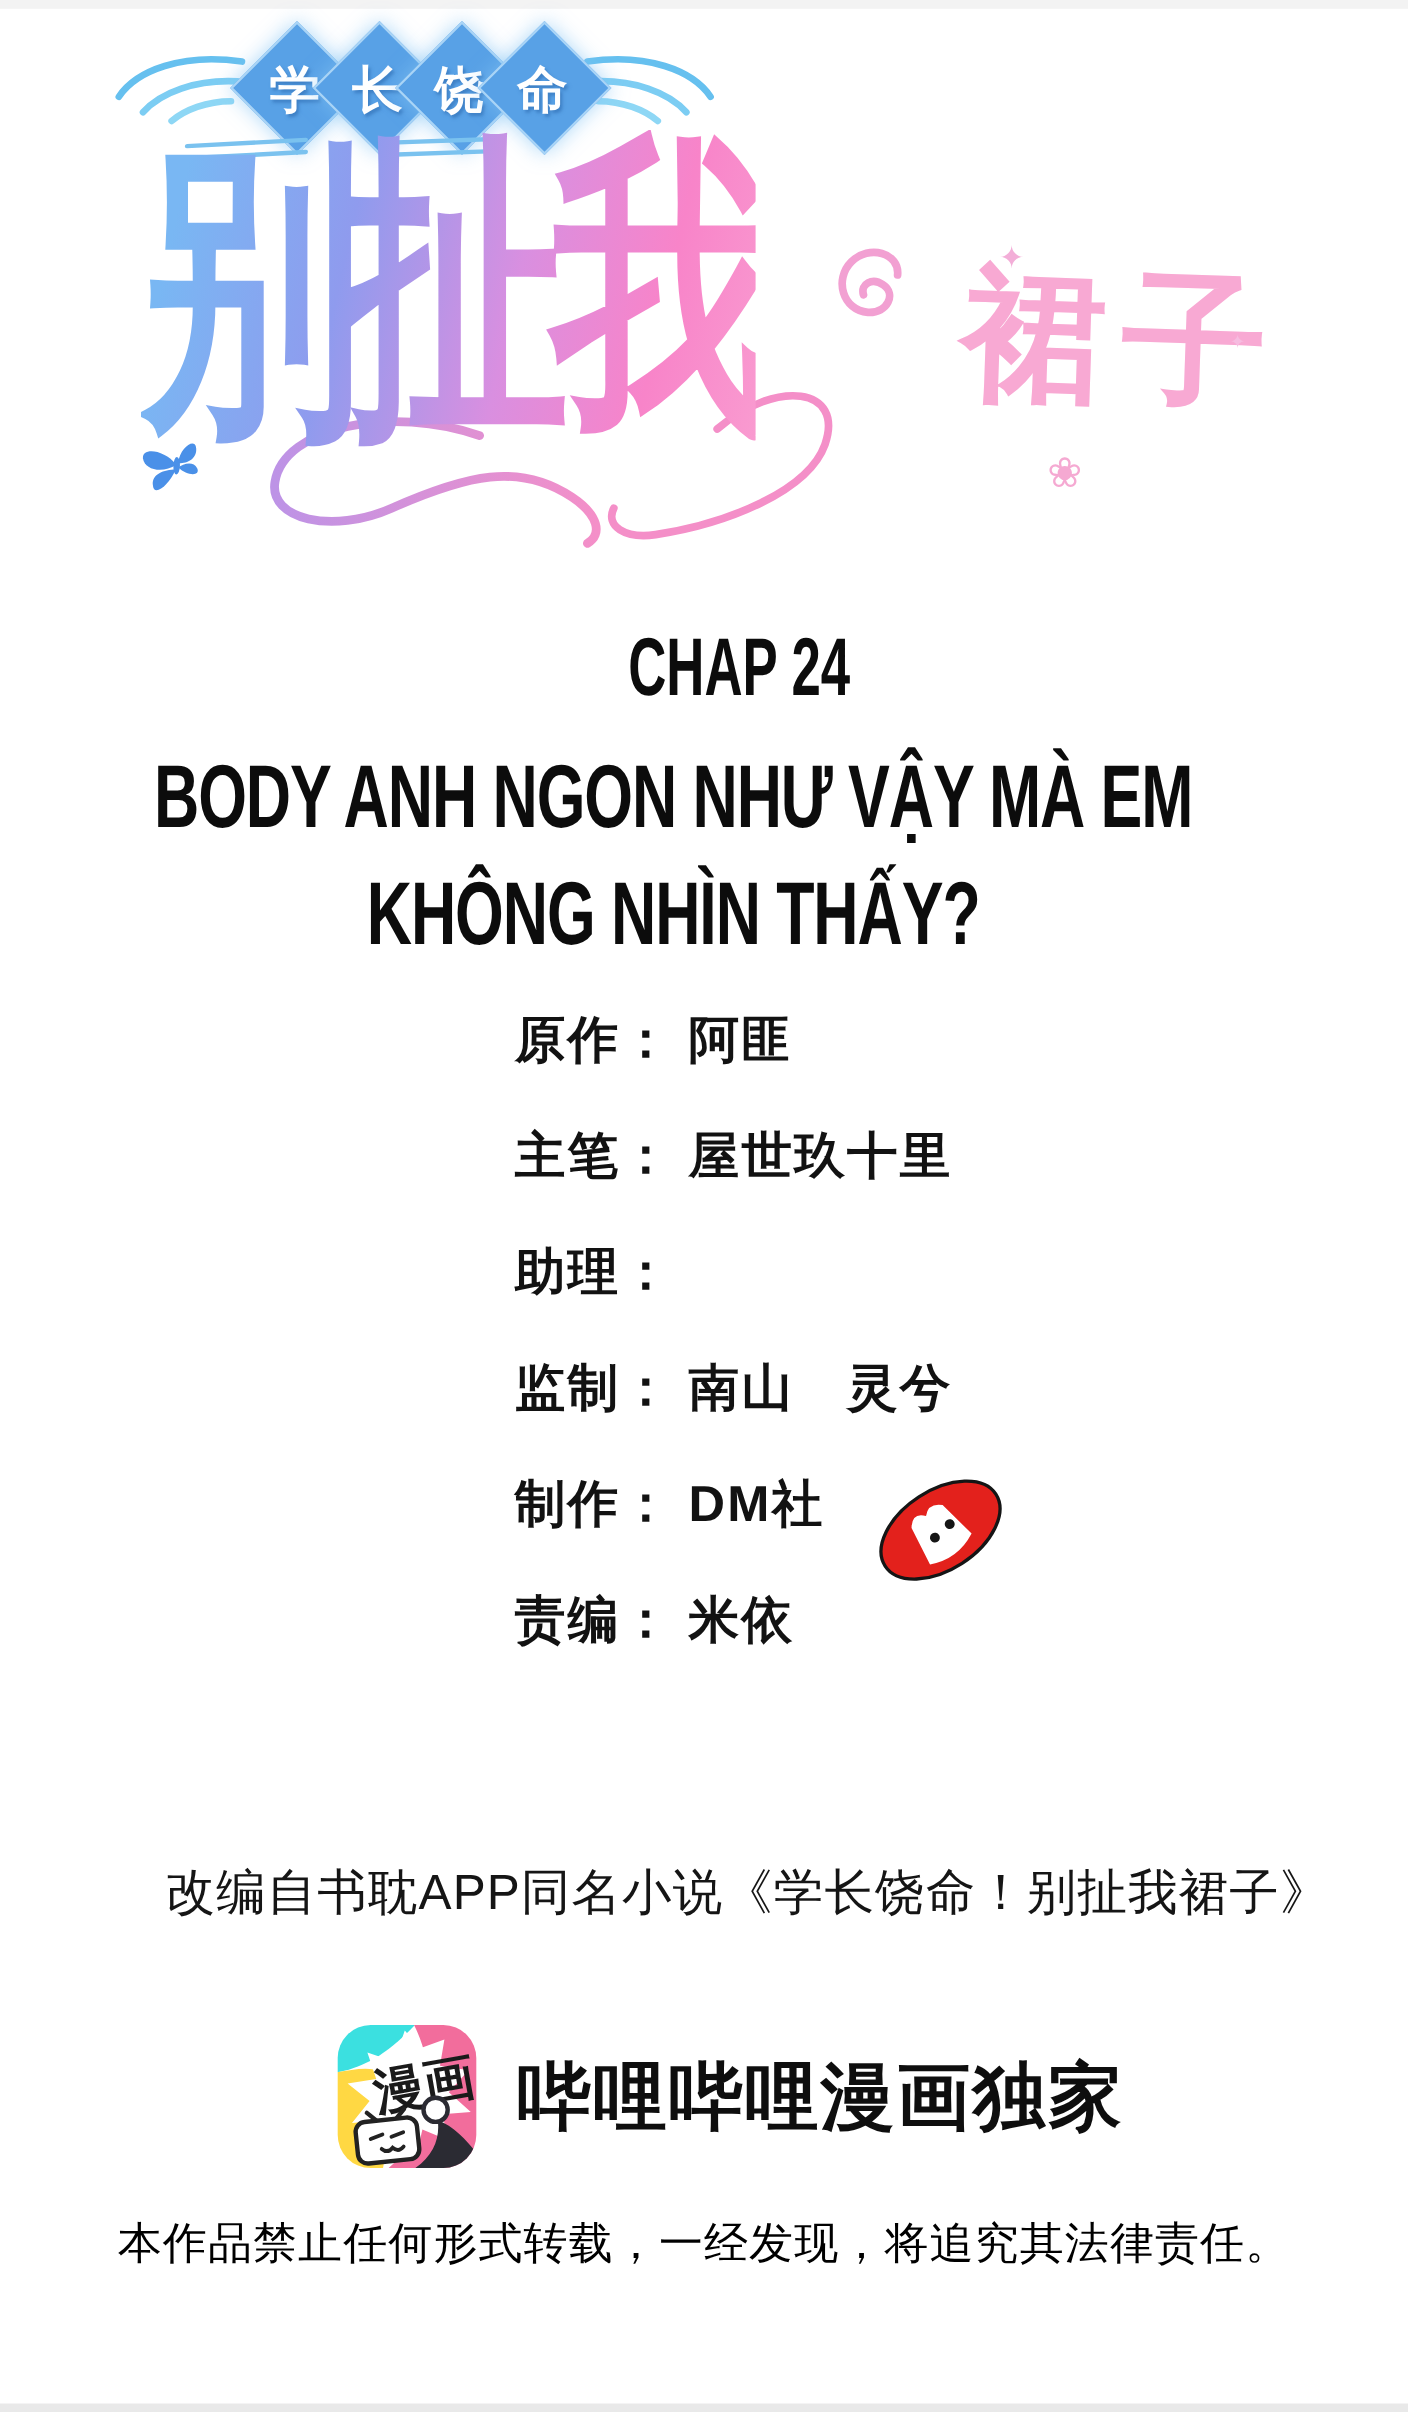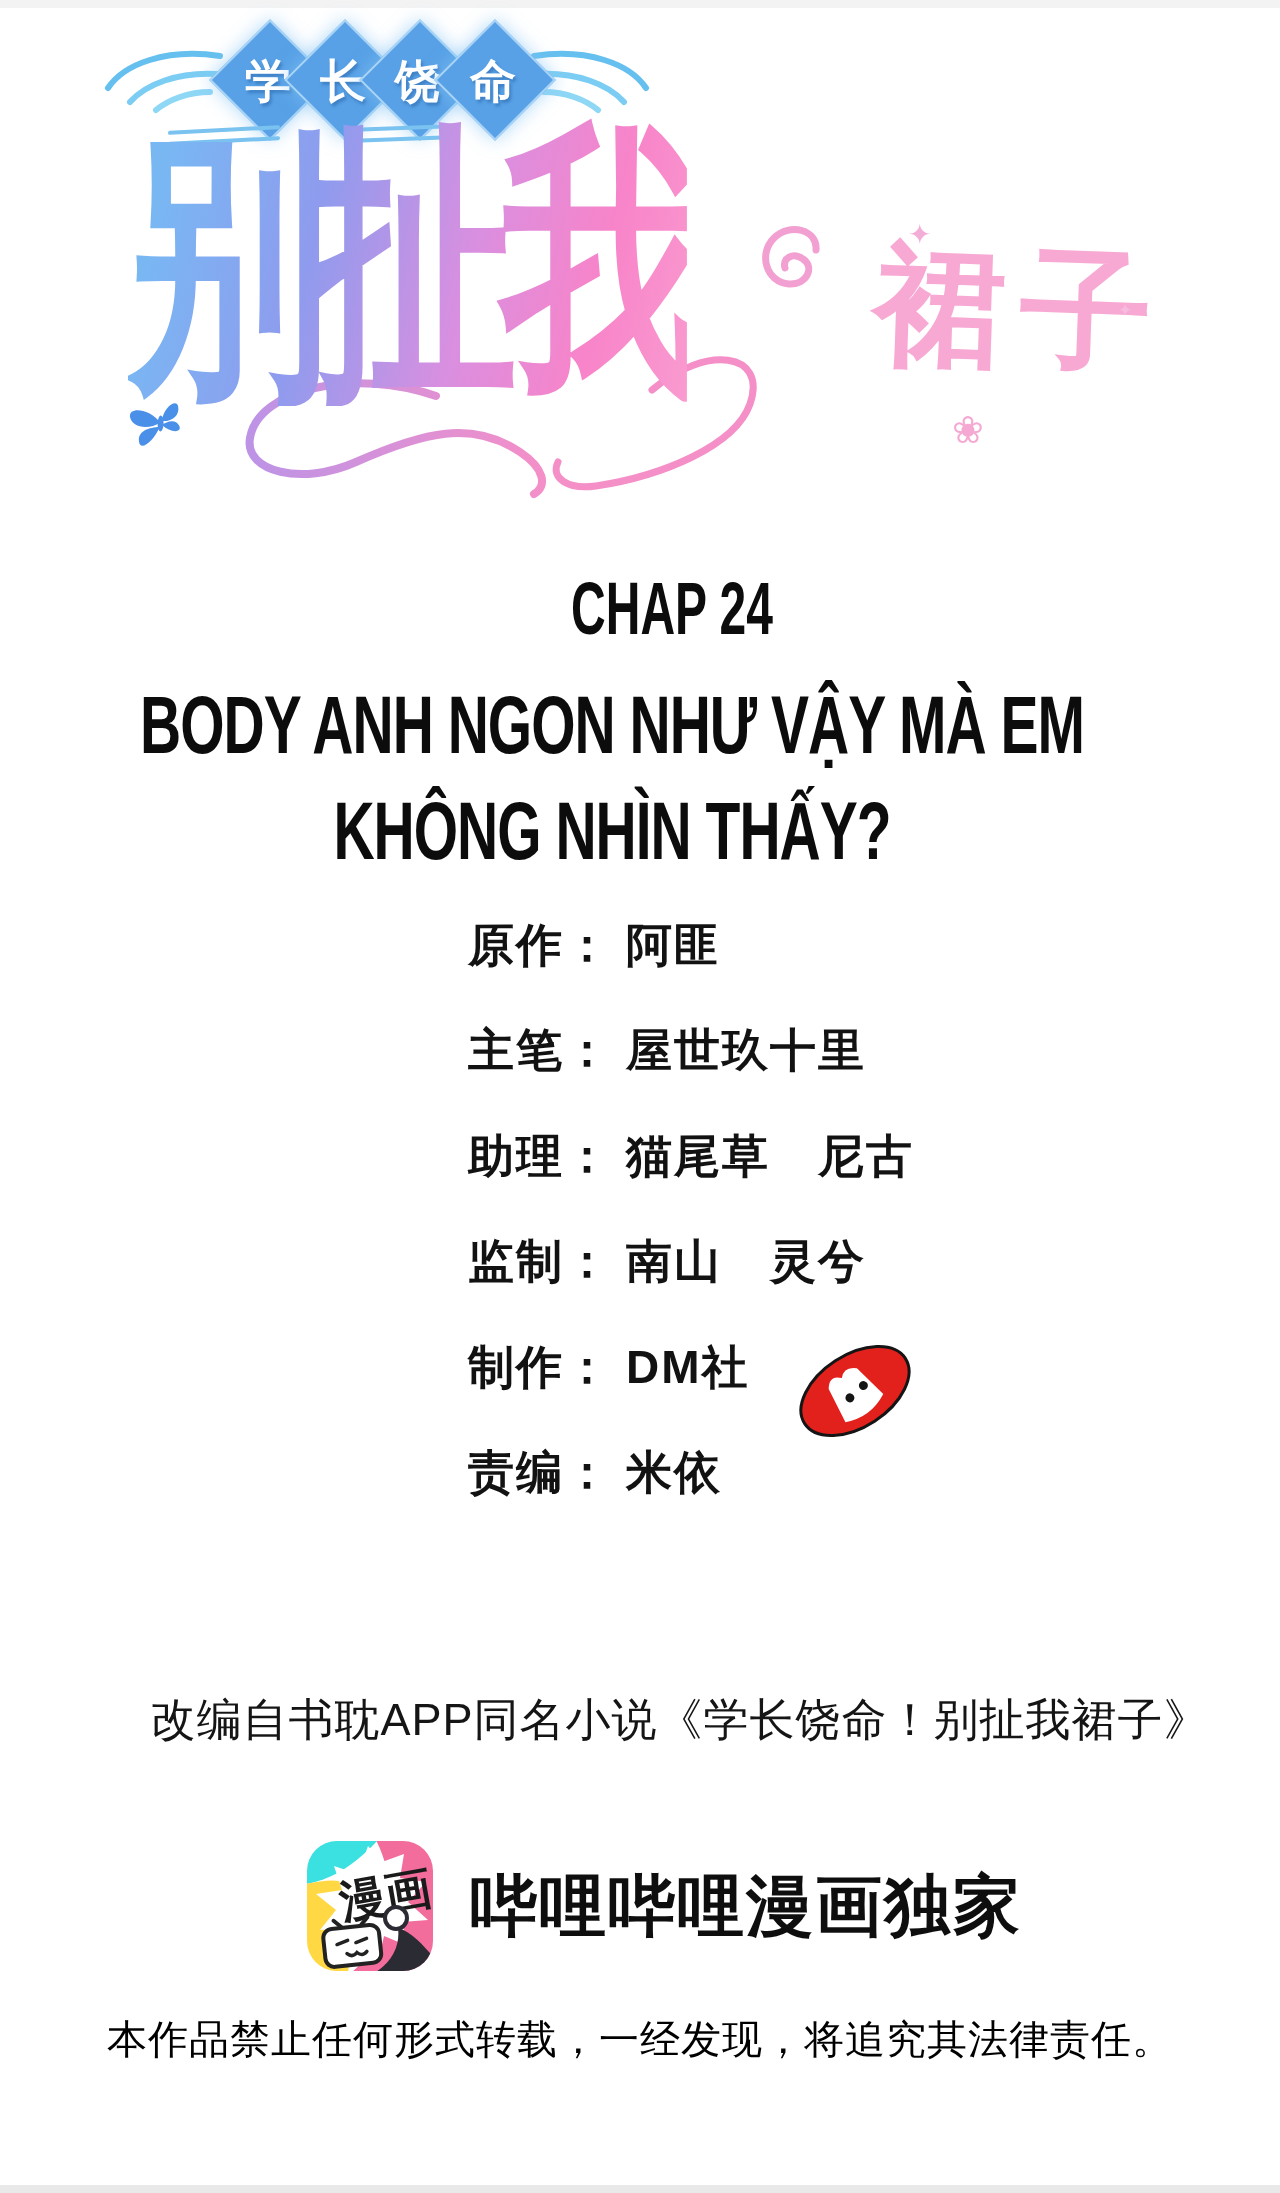--- a/index.html
+++ b/index.html
@@ -164,21 +164,20 @@
   </li>
 
   <li class="credit-row">
     <span class="credit-label">主笔：</span>
     <span class="credit-value">屋世玖十里</span>
 
   </li>
 
   <li class="credit-row">
     <span class="credit-label">助理：</span>
-    <span class="credit-value">猫尾草　尼古</span>
 
   </li>
 
 
   <li class="credit-row">
     <span class="credit-label">监制：</span>
     <span class="credit-value">南山　灵兮</span>
 
   </li>
 

